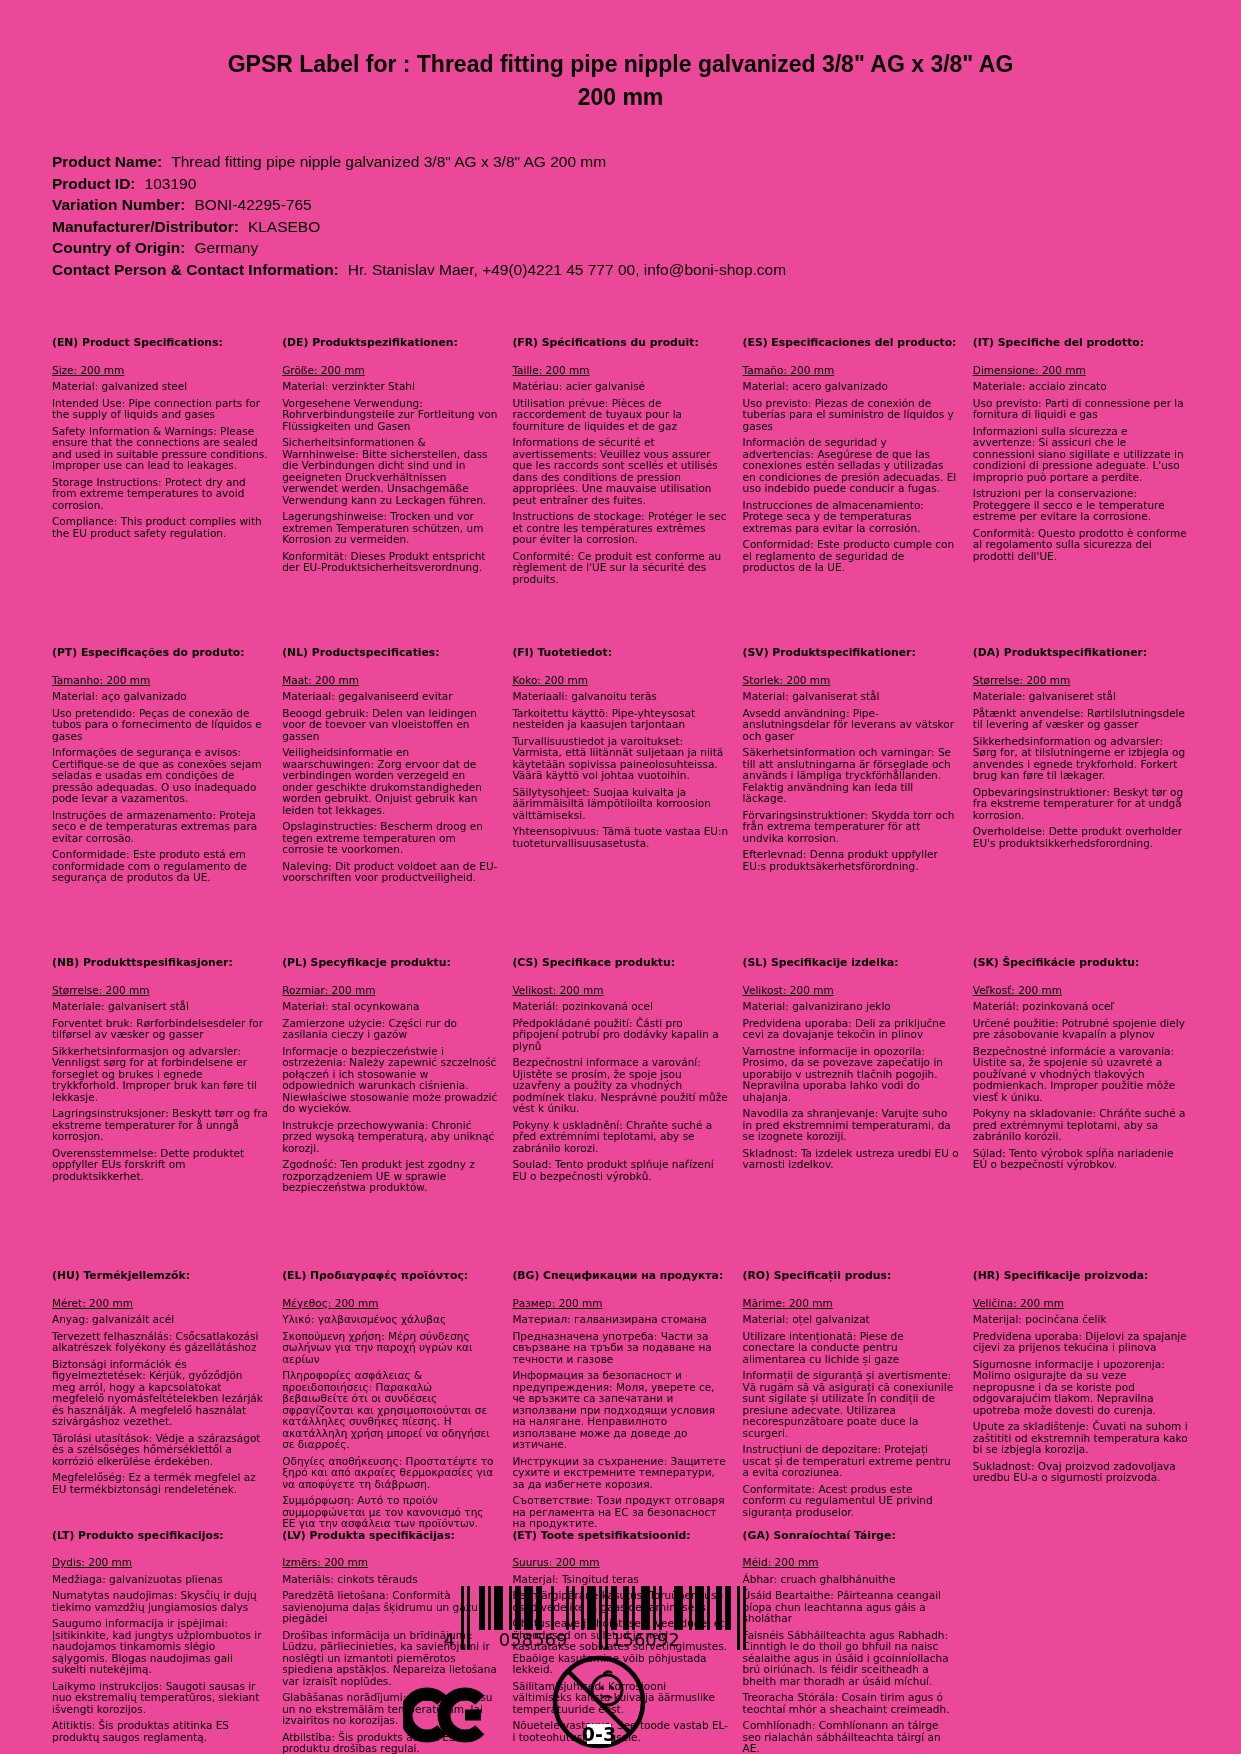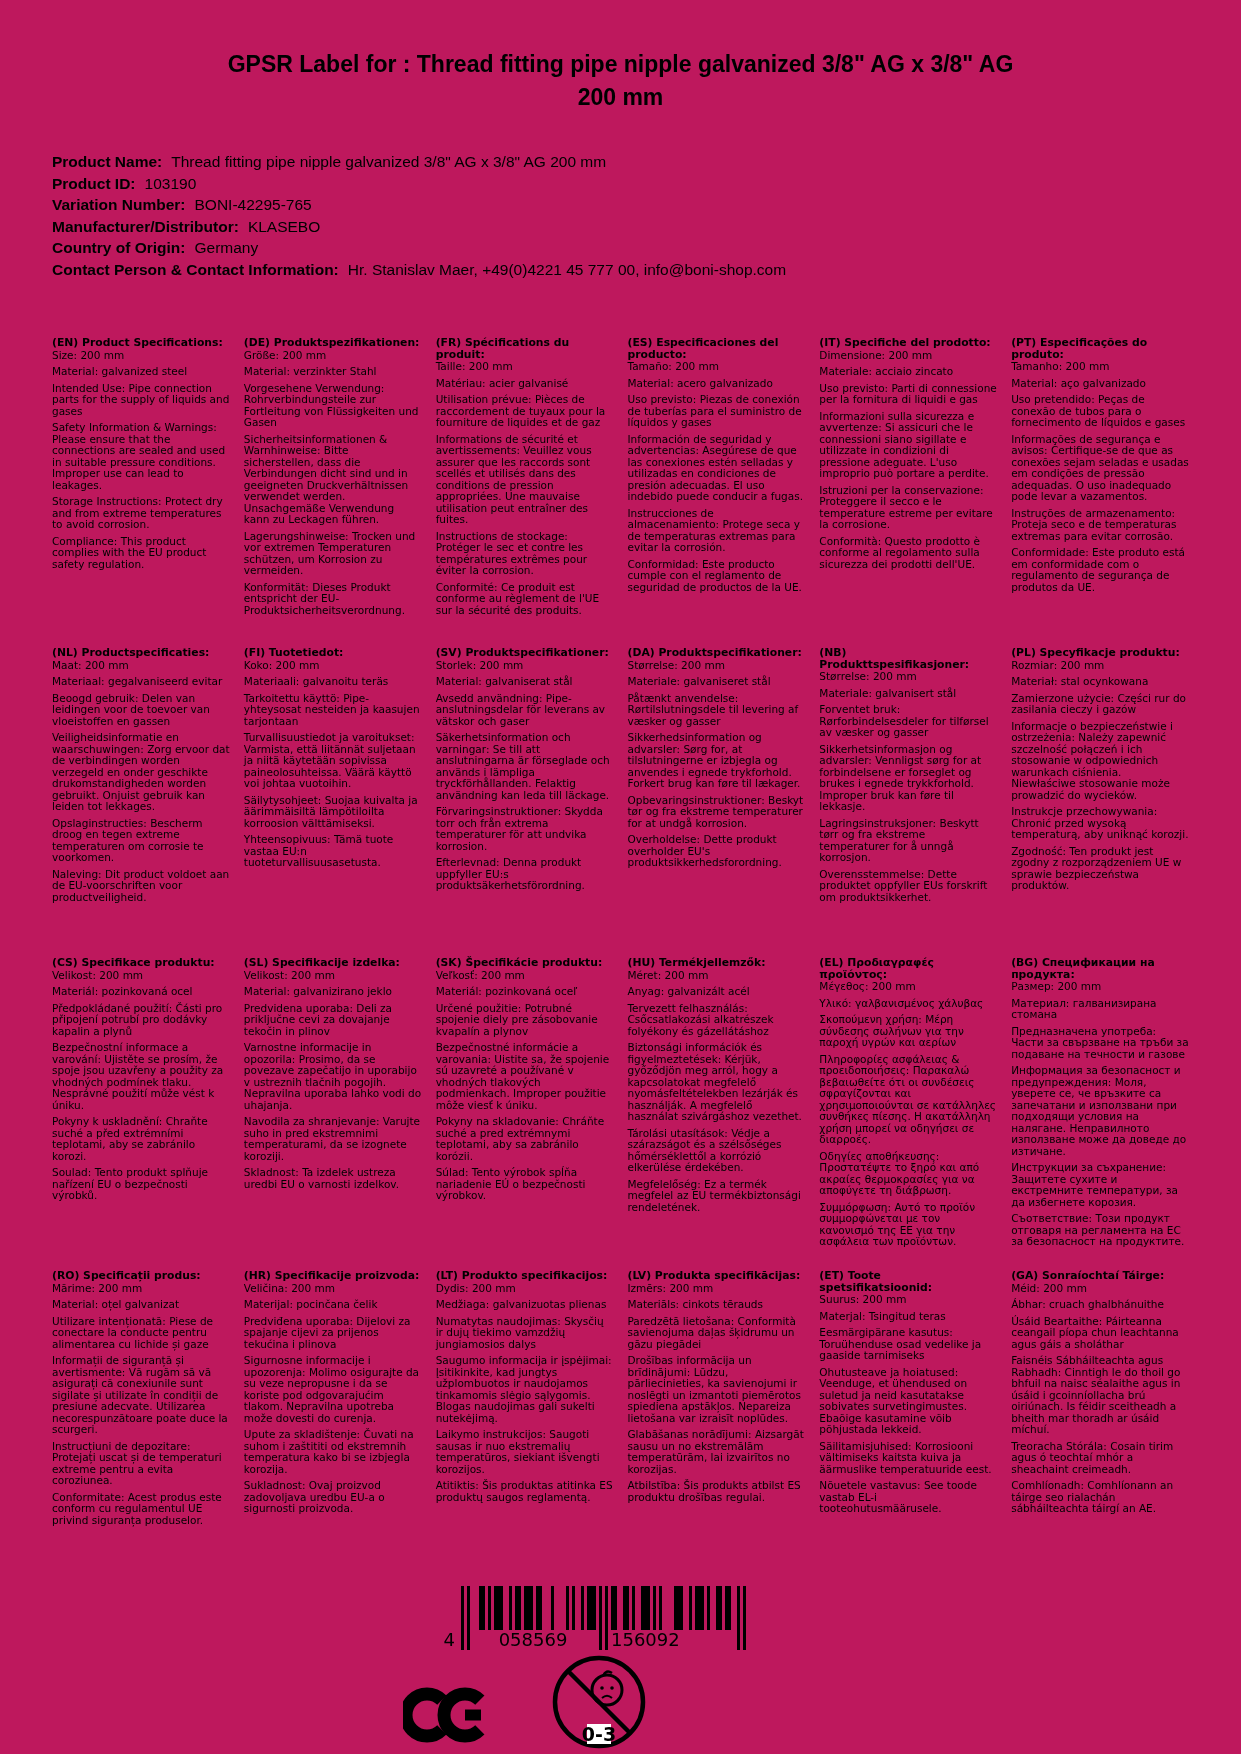--- a/index.html
+++ b/index.html
@@ -1,21 +1,21 @@
 <!DOCTYPE html>
 <html><head>
 <meta charset="utf-8">
 <style>
   * { margin:0; padding:0; box-sizing:border-box; }
   html,body { background:#888; }
   .page {
     position:relative;
     width:1241px; height:1754px;
     margin:0 auto;
-    background:#be185d;
+    background:#ec4899;
     color:#000;
     overflow:hidden;
   }
   .title {
     font-family:"Liberation Sans", sans-serif;
     font-weight:bold;
     font-size:23px;
     line-height:1.42;
     text-align:center;
     max-width:830px;
@@ -25,31 +25,31 @@
     margin:38px 52px 0;
     font-family:"Liberation Sans", sans-serif;
     font-size:15.5px;
     line-height:21.5px;
   }
   .pi-row { white-space:nowrap; }
   .pi-label { font-weight:bold; }
   .pi-value { margin-left:9px; }
   .specs-grid {
     display:grid;
-    grid-template-columns:repeat(6, 1fr);
+    grid-template-columns:repeat(5, 1fr);
     grid-template-rows:310px 310px 313px auto;
     column-gap:14px;
     margin:57px 52px 0;
     font-family:"DejaVu Sans", sans-serif;
     font-size:10.5px;
     line-height:11.5px;
   }
   .spec-heading { font-weight:bold; font-size:10.8px; }
   .spec-par { margin-top:5px; }
-  .spec-heading + .spec-par { margin-top:1px; }
+  .spec-heading + .spec-par { margin-top:16px;text-decoration:underline; }
 
   .barcode-block {
     position:absolute; left:425px; top:1586px;
     width:322px; height:66px;
     font-family:"DejaVu Sans", sans-serif;
   }
   #barcode-svg { position:absolute; left:36px; top:0; }
   .bd { position:absolute; top:44px; font-size:18px; line-height:20px; }
   .bd-left { left:2px; width:28px; text-align:right; }
   .bd-g1 { left:45px; width:126px; text-align:center; }

